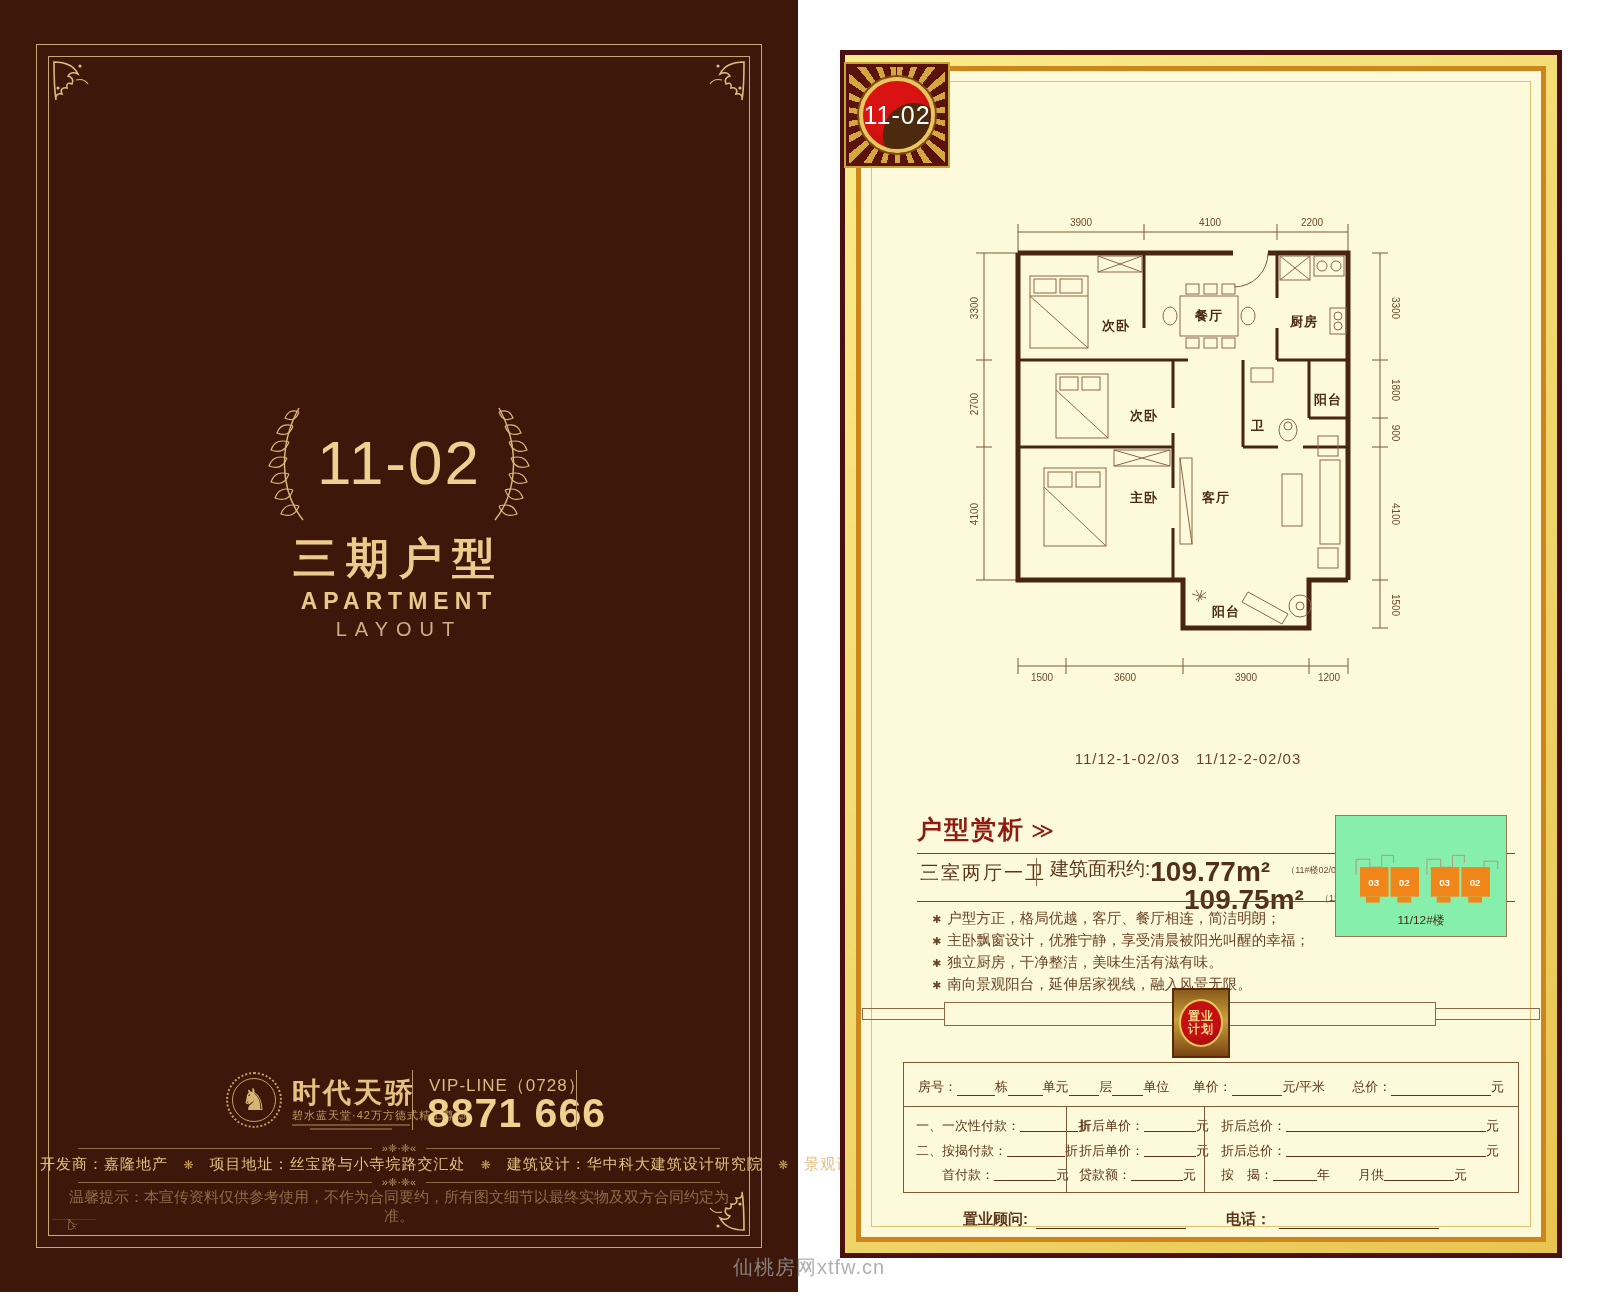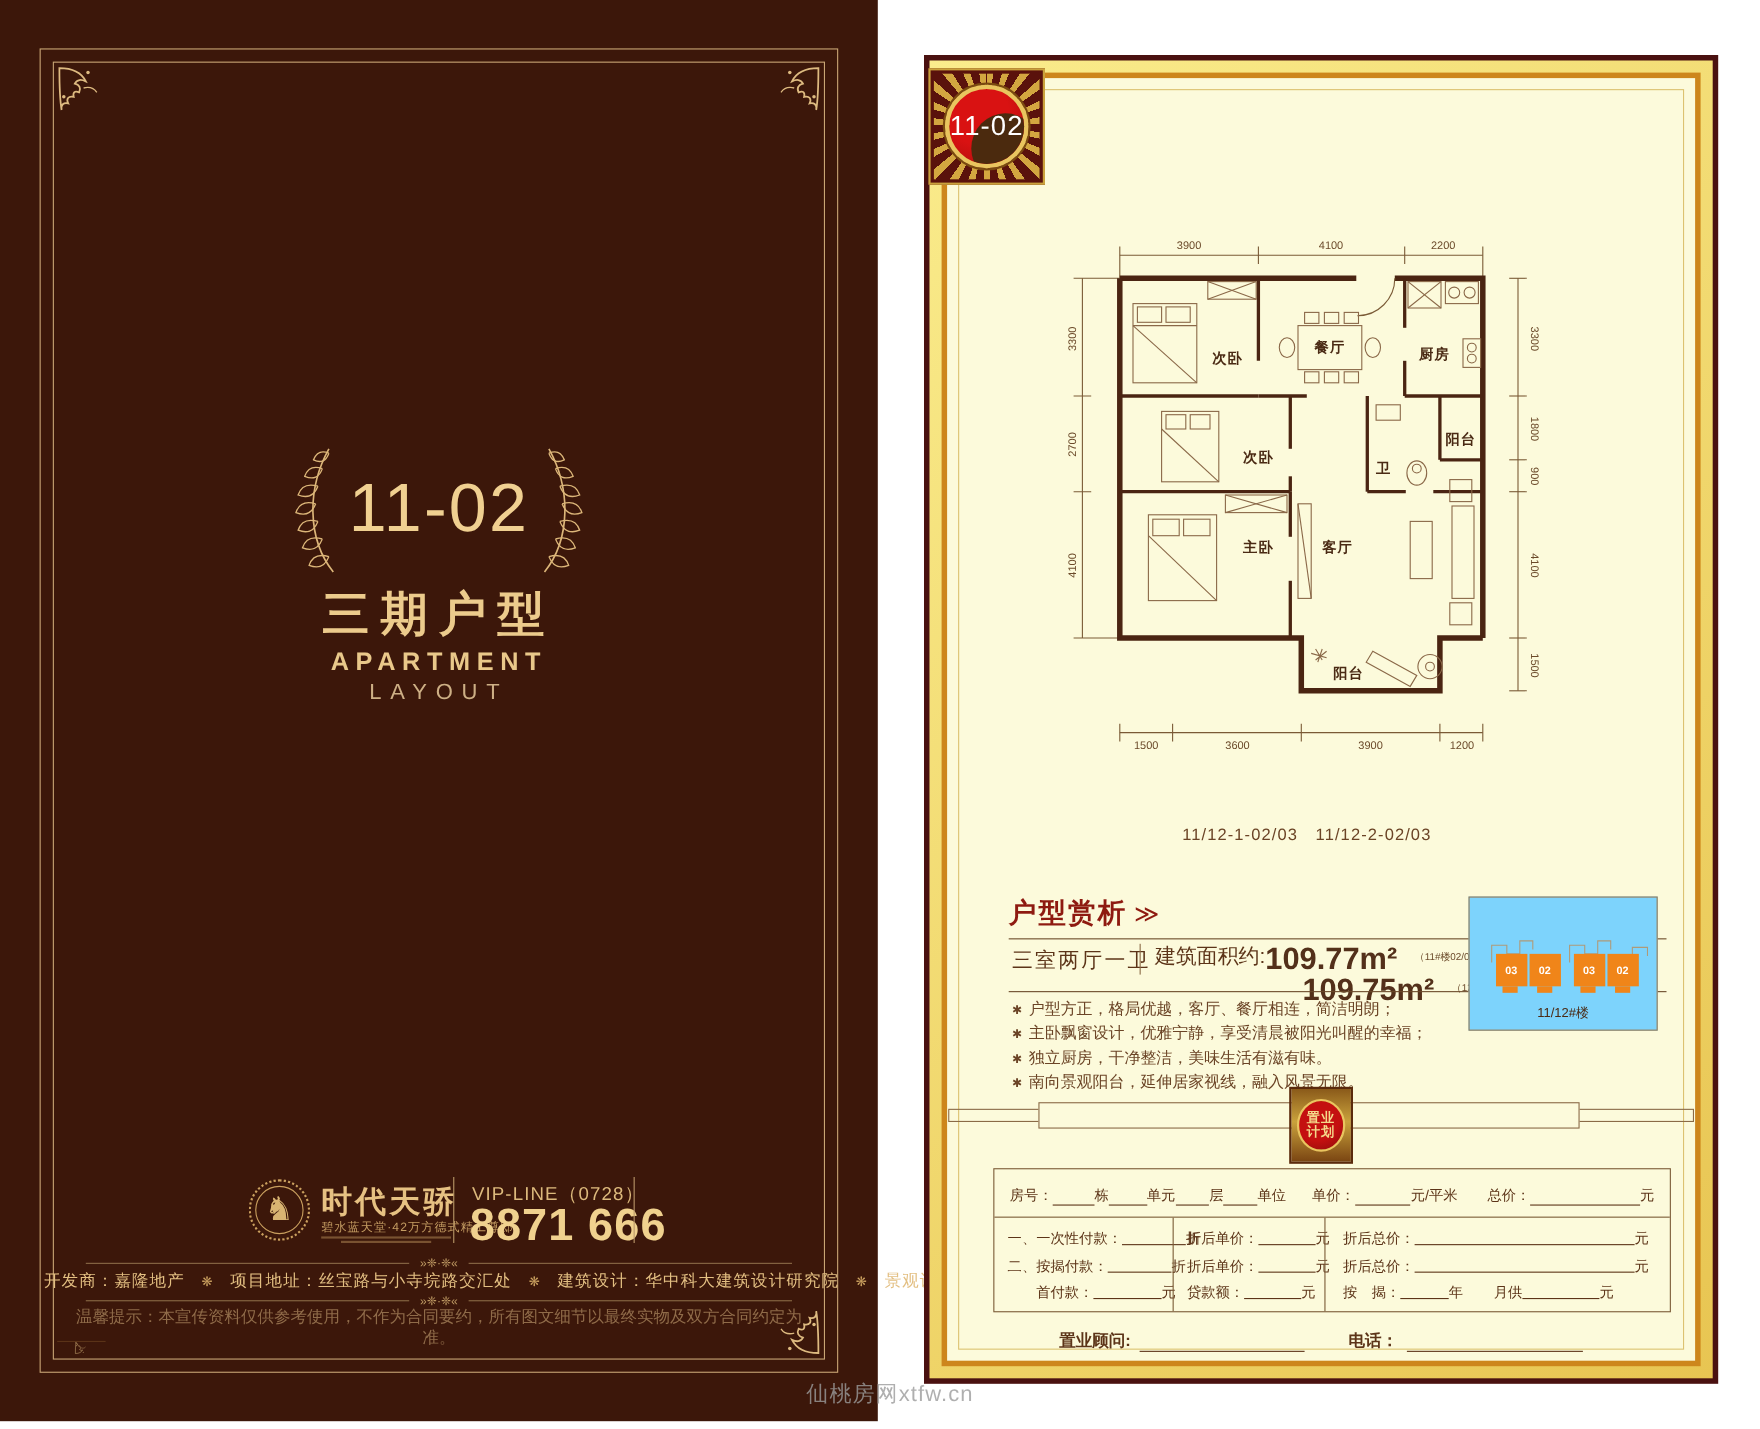--- a/index.html
+++ b/index.html
@@ -70,24 +70,24 @@
   .hr.h1 { top:803px; }
   .hr.h2 { top:851px; }
   .unit-type { position:absolute; left:80px; top:810px; font-size:19px; color:#5c3418; letter-spacing:2px; z-index:3; }
   .an-vdiv { position:absolute; left:196px; top:808px; height:28px; width:1px; background:#8a6a46; z-index:3; }
   .area-line { position:absolute; left:210px; top:806px; z-index:3; color:#5c3418; white-space:nowrap; }
   .area-label { font-size:19px; vertical-align:6px; }
   .area-big { font-size:28px; font-weight:700; color:#53301a; }
   .area-note { font-size:9px; color:#6b4a2a; vertical-align:8px;margin-left:16px; }
   .area-line2 { position:absolute; left:344px; top:834px; z-index:3; white-space:nowrap; }
 
-  .bullets { position:absolute; left:80px; right:60px; top:858px; z-index:3; font-size:14.5px; color:#6b4426; line-height:21px; }
+  .bullets { position:absolute; left:92px; right:60px; top:858px; z-index:3; font-size:14.5px; color:#6b4426; line-height:21px; }
   .bullets .b-mark { color:#6b4426; font-size:11px; padding-right:6px; }
 
-  .diagram-box { position:absolute; left:495px; top:765px; width:172px; height:122px; background:#7dd3fc; border:1px solid #9a7a52; z-index:4; }
+  .diagram-box { position:absolute; left:495px; top:765px; width:172px; height:122px; background:#86efac; border:1px solid #9a7a52; z-index:4; }
   .diagram-box svg { width:100%; height:100%; }
 
   .plan-divider { position:absolute; left:22px; right:22px; top:938px; height:52px; z-index:3; }
   .pd-line1 { position:absolute; left:0; right:0; top:20px; height:12px; border:1px solid #8a6a46; }
   .pd-line2 { position:absolute; left:82px; right:104px; top:14px; height:24px; border:1px solid #8a6a46; background:#fcfadb; }
   .plan-badge { position:absolute; left:50%; top:0; transform:translateX(-50%); width:58px; height:70px; background:linear-gradient(#8a5a1a,#caa23c 45%,#7a4512); border:2px solid #5a2a0c; display:flex; align-items:center; justify-content:center; }
   .pb-circle { width:44px; height:48px; border-radius:50%; background:radial-gradient(circle at 40% 35%, #c41010 55%, #8a0c0c); border:2px solid #e9c55f; display:flex; flex-direction:column; align-items:center; justify-content:center; color:#f4d98a; font-size:12px; font-weight:700; line-height:13px; letter-spacing:1px; }
 
   .form-box { position:absolute; left:63px; top:1012px; width:616px; height:131px; border:1px solid #7a5a36; z-index:3; color:#5c3418; }
   .form-top { height:44px; display:flex; align-items:flex-end; padding:0 14px 10px 14px; border-bottom:1px solid #7a5a36; font-size:13px; white-space:nowrap; }

